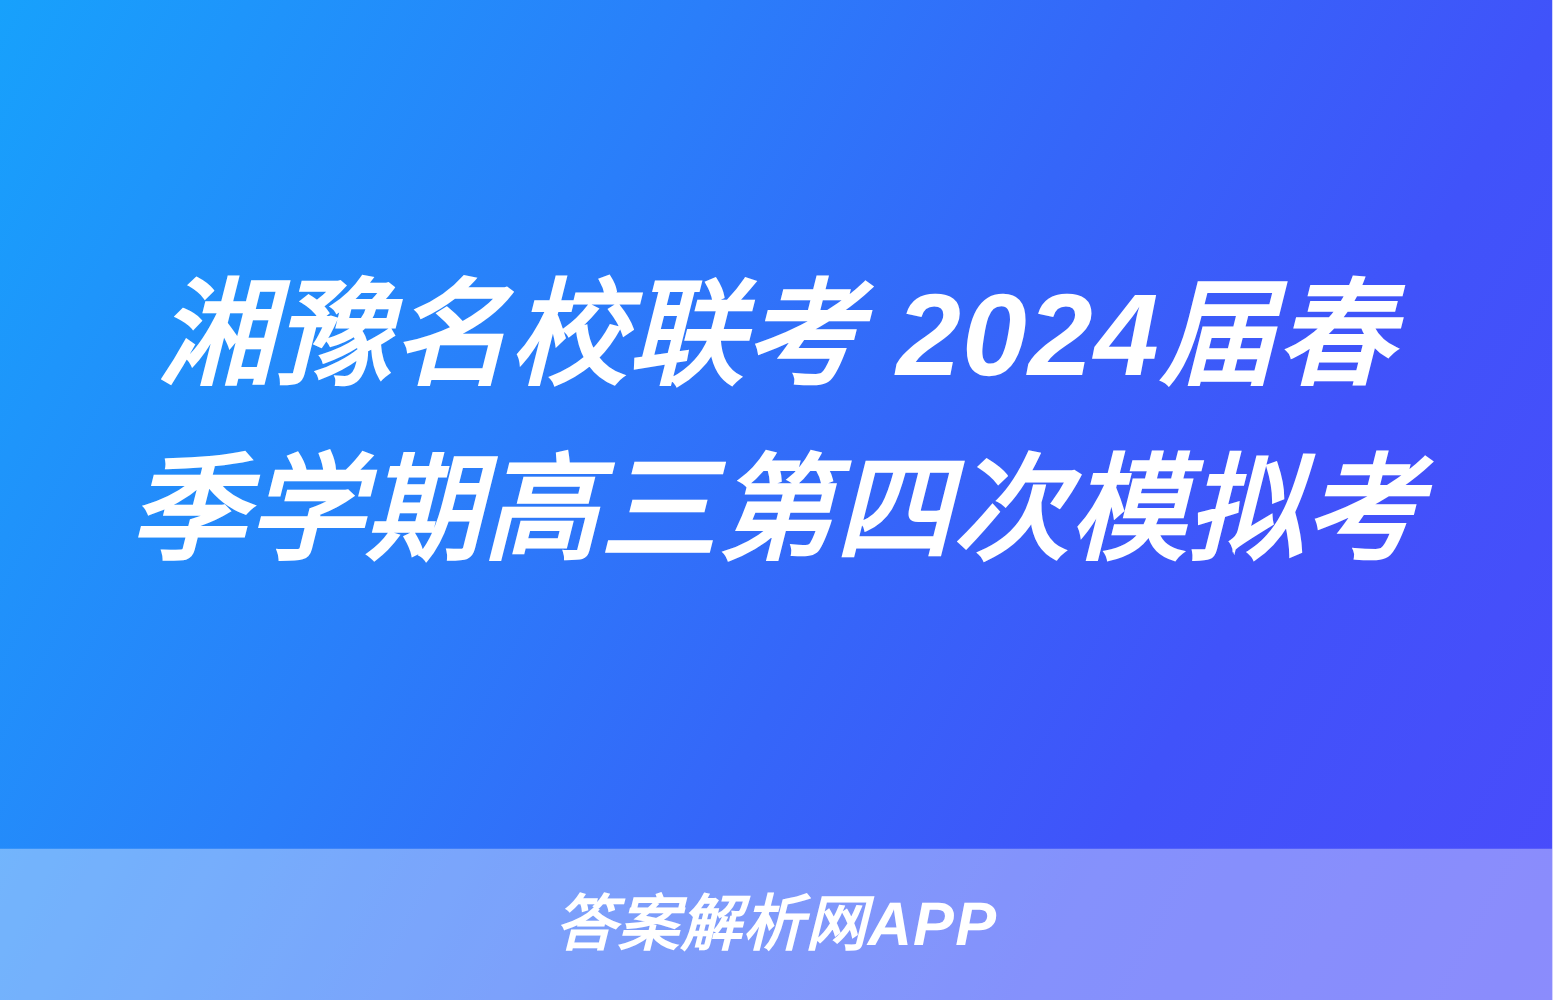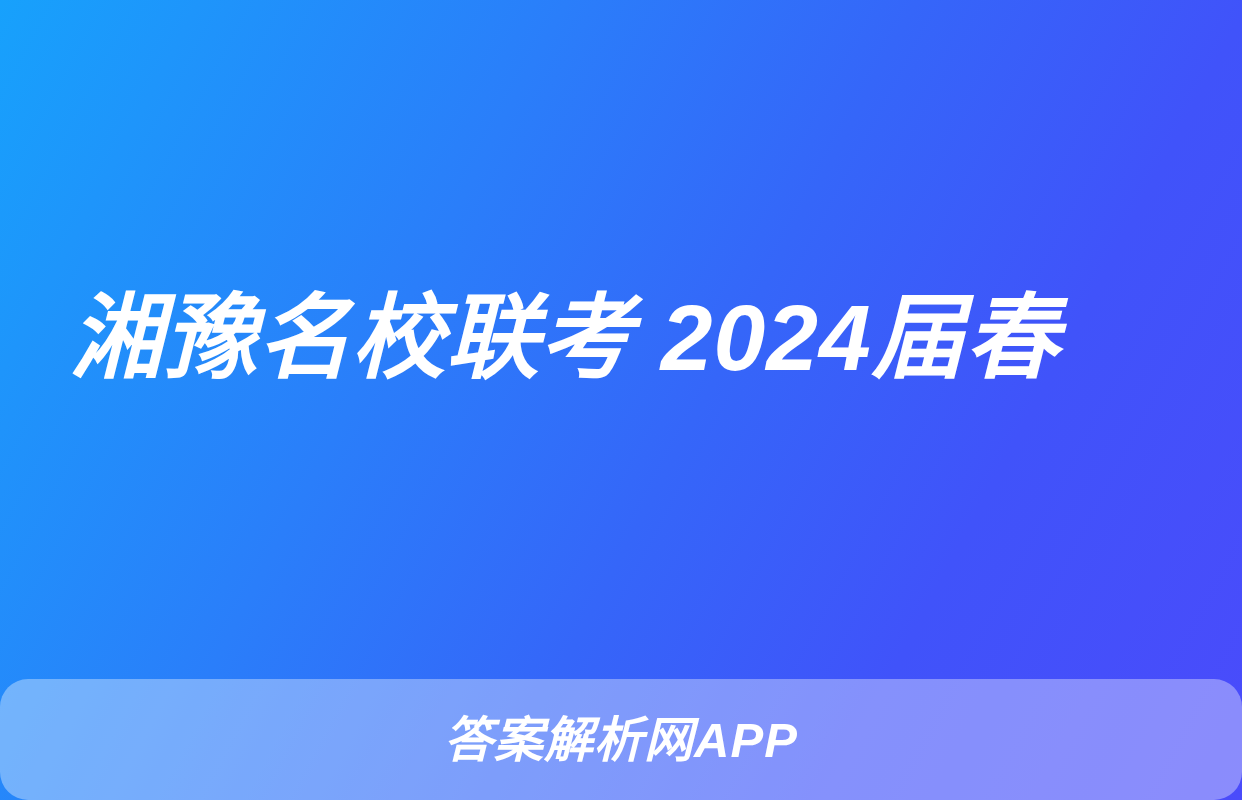--- a/index.html
+++ b/index.html
@@ -41,21 +41,21 @@
     display: flex;
     flex-direction: column;
     align-items: center;
     justify-content: center;
     box-sizing: border-box;
     padding: 0 70px 4px 70px;
   }
 
   .title-block {
     width: 100%;
-    text-align: left;
+    text-align: center;
   }
 
   .title-line {
     display: block;
     color: #ffffff;
     font-family: "Liberation Sans", "DejaVu Sans", sans-serif;
     font-weight: 700;
     font-style: italic;
     font-size: 93px;
     line-height: 140px;
@@ -74,21 +74,20 @@
   .footer-band {
     position: absolute;
     left: 0;
     top: 679px;
     width: 1242px;
     height: 121px;
     background: rgba(255, 255, 255, 0.36);
     display: flex;
     align-items: center;
     justify-content: center;
-    border-radius: 28px;
   }
 
   .footer-brand {
     color: #ffffff;
     font-family: "Liberation Sans", "DejaVu Sans", sans-serif;
     font-weight: 700;
     font-style: italic;
     font-size: 49px;
     line-height: 1;
     letter-spacing: 1px;
@@ -97,20 +96,21 @@
   }
 </style>
 </head>
 <body>
 
 <div class="cover-card">
 
   <div class="hero">
     <div class="title-block">
       <span class="title-line wide">湘豫名校联考 2024届春</span>
+      <span class="title-line wide">季学期高三第四次模拟考</span>
     </div>
   </div>
 
   <div class="footer-band">
     <span class="footer-brand">答案解析网APP</span>
   </div>
 
 </div>
 
 </body></html>

